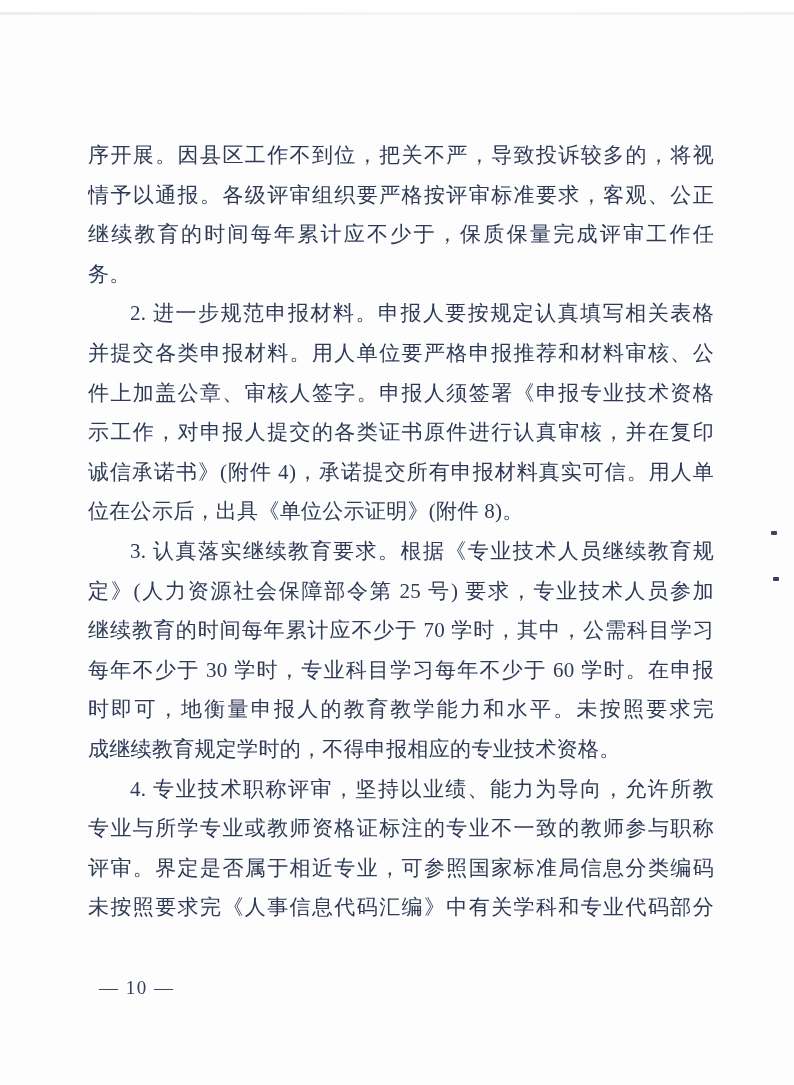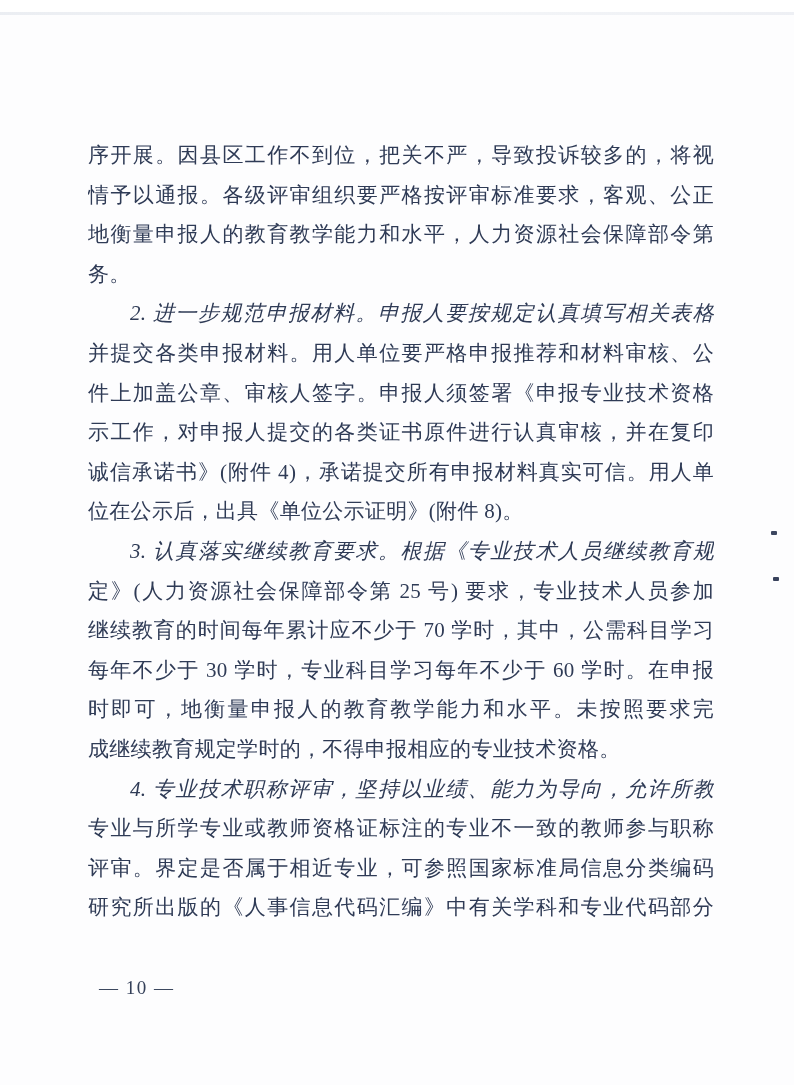--- a/index.html
+++ b/index.html
@@ -39,21 +39,20 @@
     text-align: justify;
     text-align-last: justify;
     white-space: nowrap;
     letter-spacing: 0.3px;
   }
   .line.short {
     text-align-last: left;
   }
   .line.indent {
     text-indent: 2em;
-    font-style: italic;
   }
   .page-num {
     position: absolute;
     left: 99px;
     top: 965px;
     color: #333f58;
     font-size: 19px;
     letter-spacing: 1.5px;
     text-align: center;
   }
@@ -91,21 +90,21 @@
 
 <div class="page">
 
   <div class="edge-top"></div>
 
   <div class="textblock">
 
     <div>
       <div class="line">序开展。因县区工作不到位，把关不严，导致投诉较多的，将视</div>
       <div class="line">情予以通报。各级评审组织要严格按评审标准要求，客观、公正</div>
-      <div class="line">地衡量申报人的教育教学能力和水平，人力资源社会保障部令第</div>
+      <div class="line">继续教育的时间每年累计应不少于，保质保量完成评审工作任</div>
       <div class="line short">务。</div>
     </div>
 
     <div>
       <div class="line indent">2. 进一步规范申报材料。申报人要按规定认真填写相关表格</div>
       <div class="line">并提交各类申报材料。用人单位要严格申报推荐和材料审核、公</div>
       <div class="line">件上加盖公章、审核人签字。申报人须签署《申报专业技术资格</div>
       <div class="line">示工作，对申报人提交的各类证书原件进行认真审核，并在复印</div>
       <div class="line">诚信承诺书》(附件 4)，承诺提交所有申报材料真实可信。用人单</div>
       <div class="line short">位在公示后，出具《单位公示证明》(附件 8)。</div>
@@ -117,21 +116,21 @@
       <div class="line">继续教育的时间每年累计应不少于 70 学时，其中，公需科目学习</div>
       <div class="line">每年不少于 30 学时，专业科目学习每年不少于 60 学时。在申报</div>
       <div class="line">时即可，地衡量申报人的教育教学能力和水平。未按照要求完</div>
       <div class="line short">成继续教育规定学时的，不得申报相应的专业技术资格。</div>
     </div>
 
     <div>
       <div class="line indent">4. 专业技术职称评审，坚持以业绩、能力为导向，允许所教</div>
       <div class="line">专业与所学专业或教师资格证标注的专业不一致的教师参与职称</div>
       <div class="line">评审。界定是否属于相近专业，可参照国家标准局信息分类编码</div>
-      <div class="line">研究所出版的《人事信息代码汇编》中有关学科和专业代码部分</div>
+      <div class="line">未按照要求完《人事信息代码汇编》中有关学科和专业代码部分</div>
     </div>
 
   </div>
 
   <div class="page-num">— 10 —</div>
 
   <div class="mark-a"></div>
   <div class="mark-b"></div>
   <div class="edge-bottom"></div>
 

